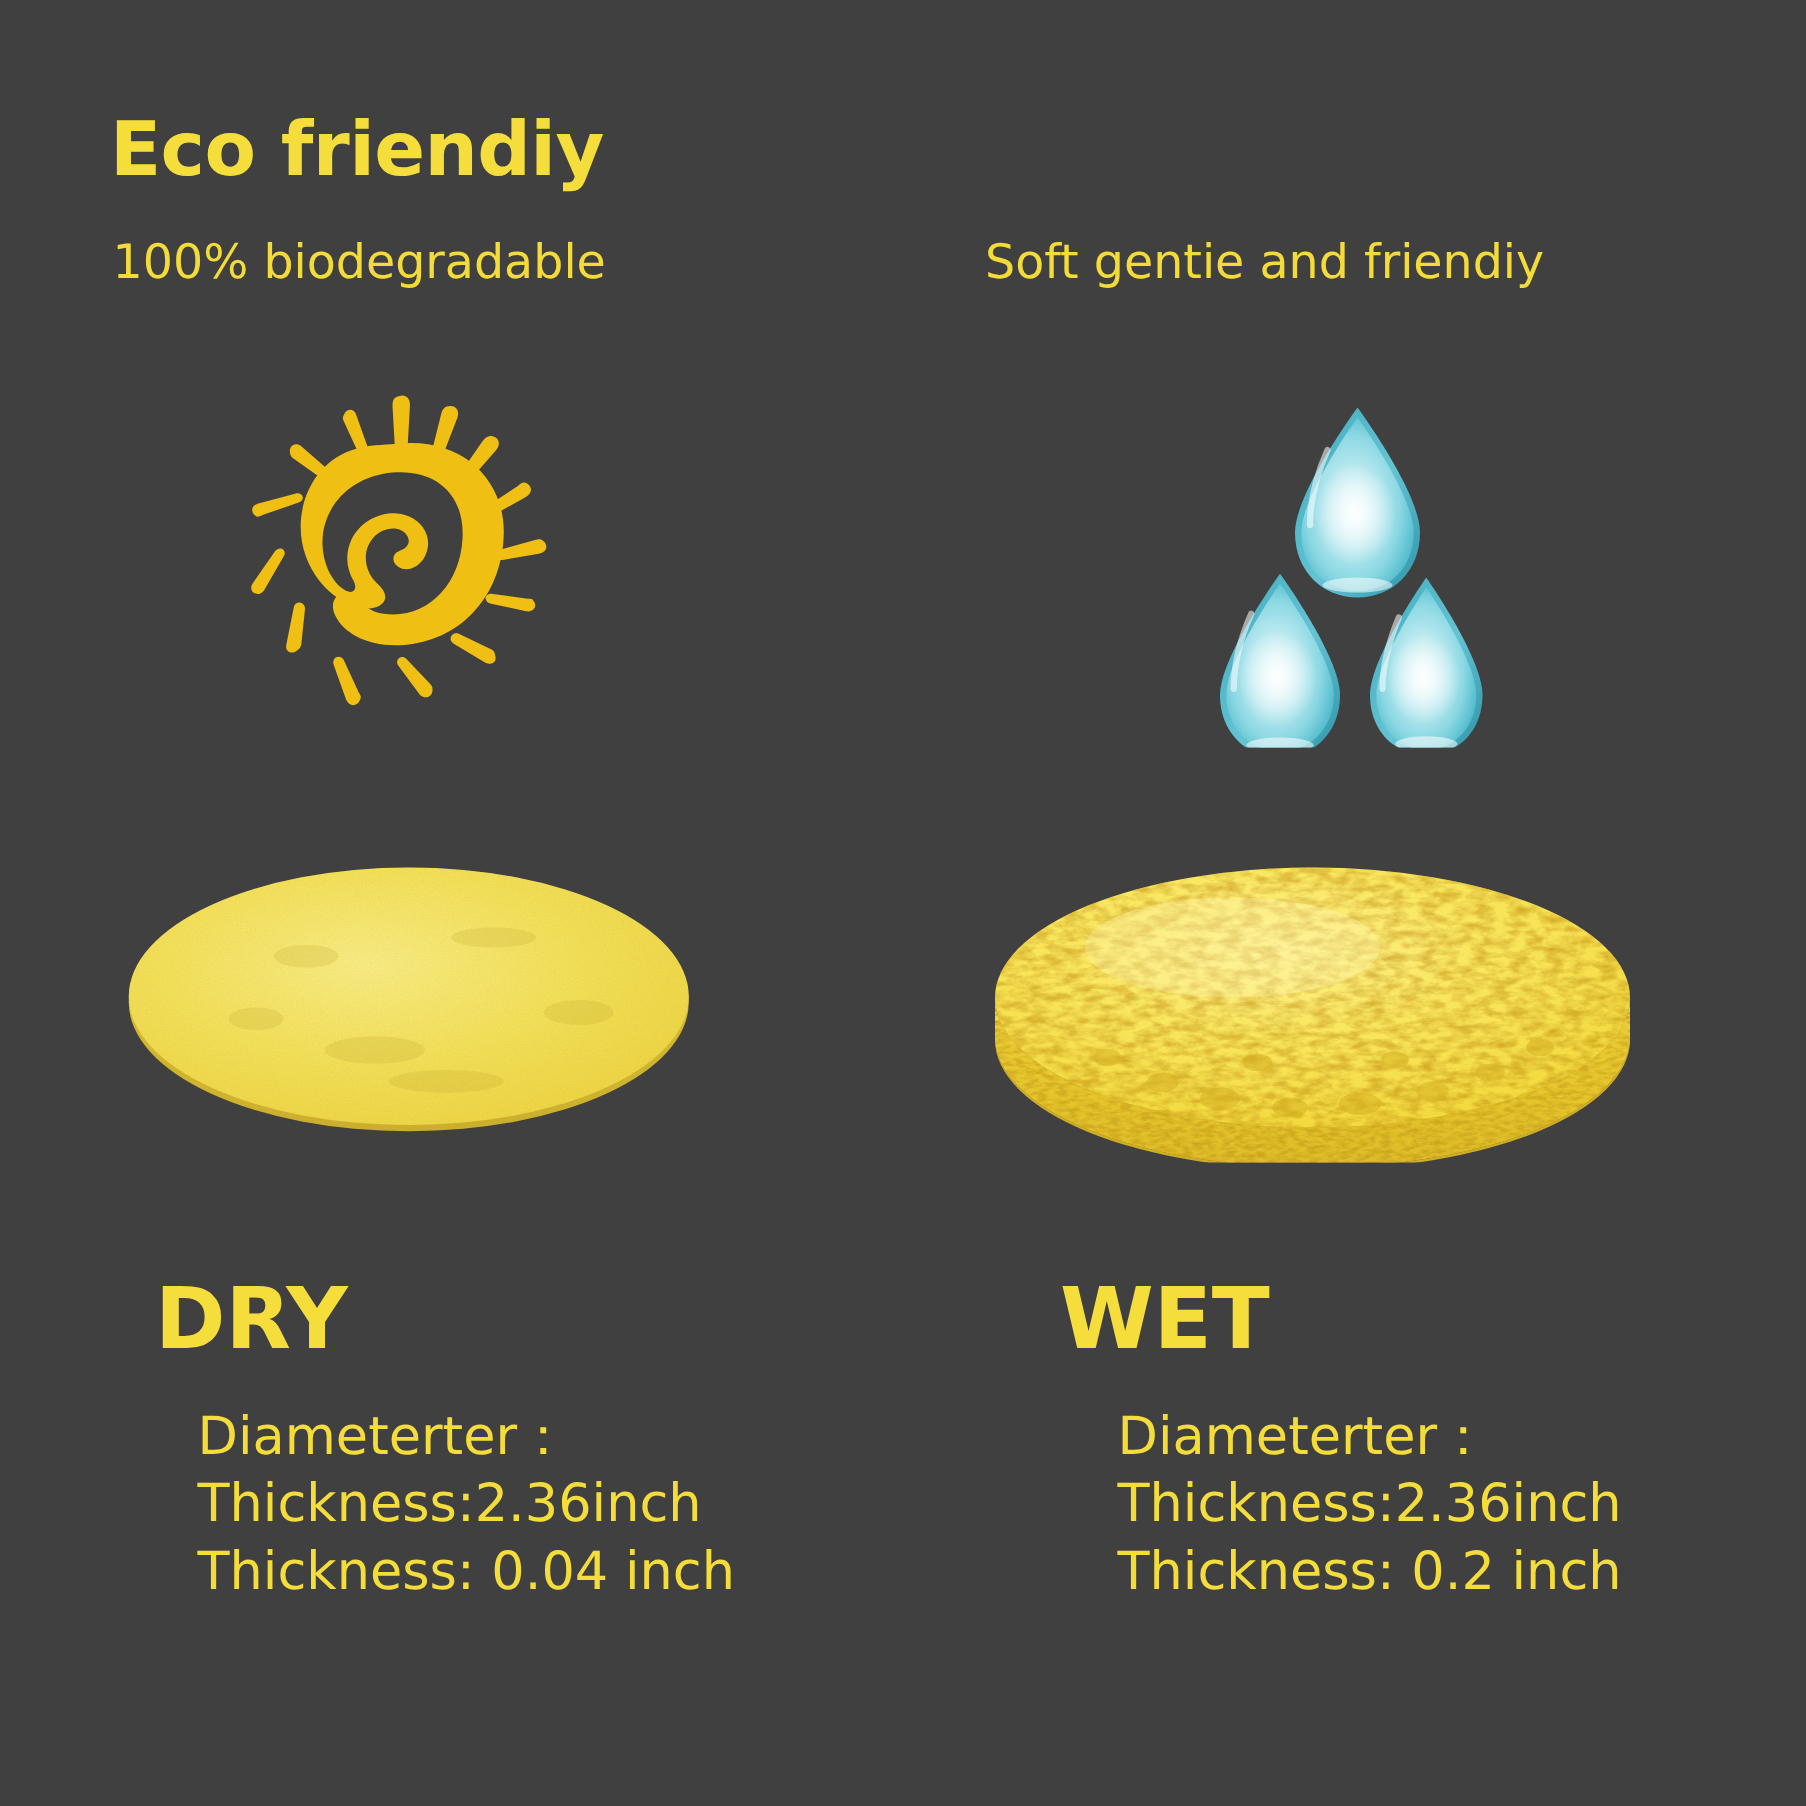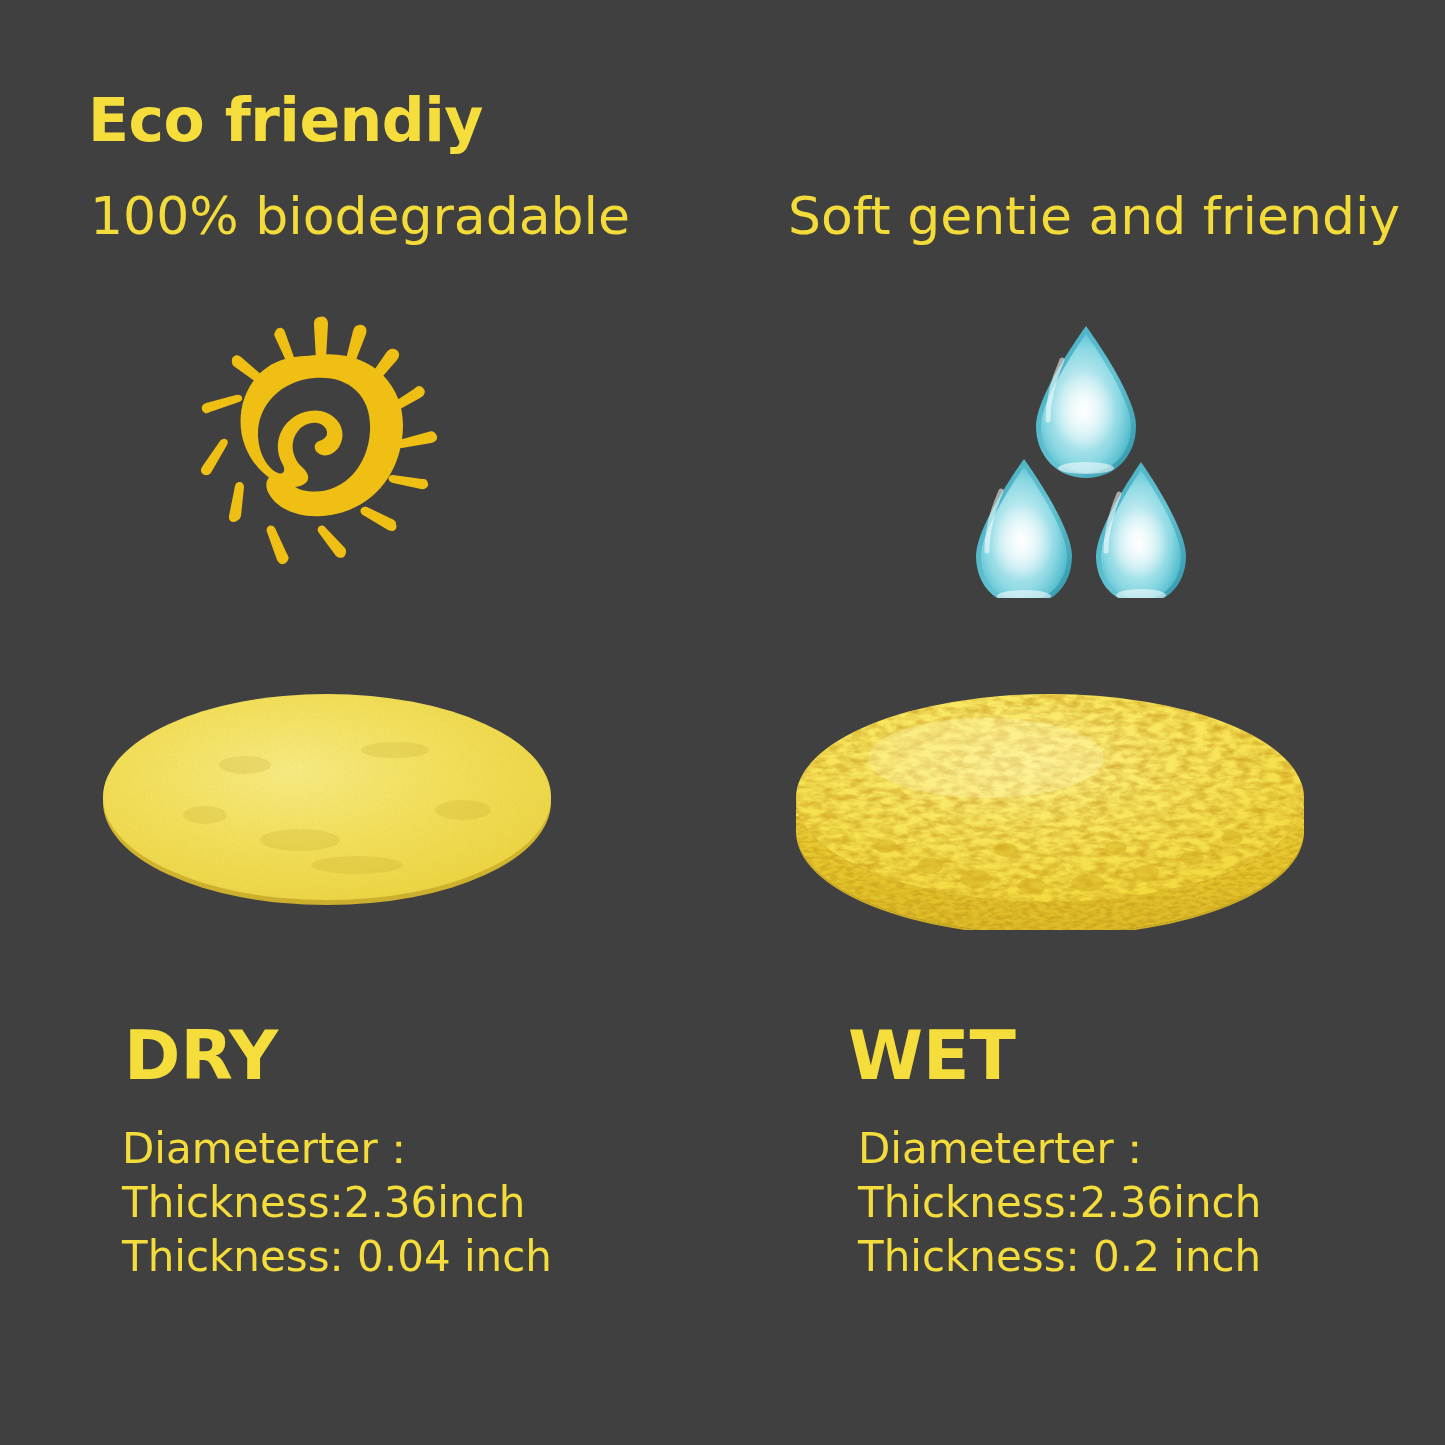--- a/index.html
+++ b/index.html
@@ -36,21 +36,21 @@
     font-size: 60px;
     line-height: 1;
     letter-spacing: -0.5px;
     color: #F5DE3C;
     white-space: nowrap;
   }
   .feature-sub {
     position: absolute;
     font-family: "DejaVu Sans", sans-serif;
     font-weight: normal;
-    font-size: 52px;
+    font-size: 38px;
     line-height: 1;
     color: #F3DB39;
     white-space: nowrap;
   }
 
   .left .feature-title  { left: 88px; top: 90px; }
   .left .feature-sub    { left: 90px; top: 190px; }
   .right .feature-title { left: 63px; top: 90px; }
   .right .feature-sub   { left: 65px; top: 190px; }
 
@@ -78,21 +78,21 @@
   }
   .spec-list {
     position: absolute;
     font-family: "DejaVu Sans", sans-serif;
     font-weight: normal;
     font-size: 42px;
     line-height: 54px;
     color: #F4DD3B;
     white-space: nowrap;
   }
-  .spec-line { display: block; }
+  .spec-line { display: block; margin-left: 36px; }
 
   .left .state-title  { left: 124px; top: 1022px; }
   .left .spec-list    { left: 122px; top: 1122px; }
   .right .state-title { left: 125px; top: 1022px; }
   .right .spec-list   { left: 135px; top: 1122px; }
 </style>
 </head>
 <body>
 
 <div id="page">

